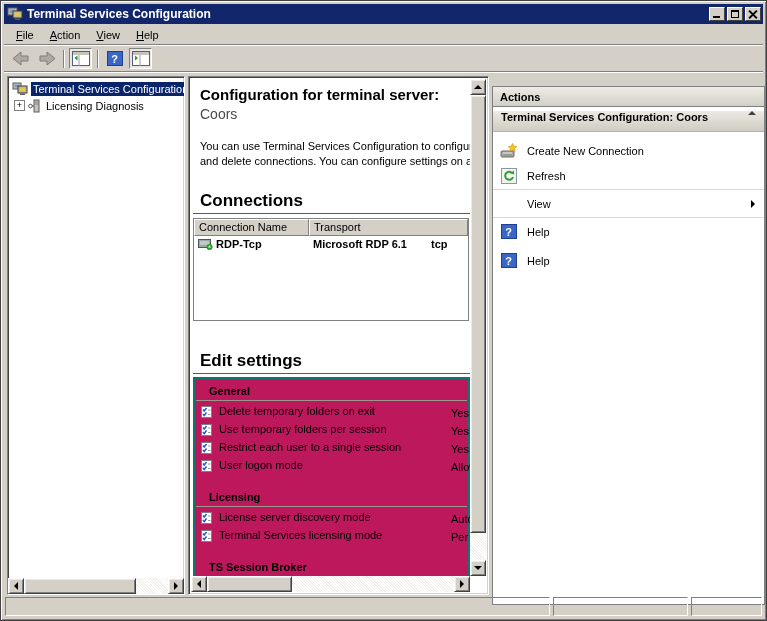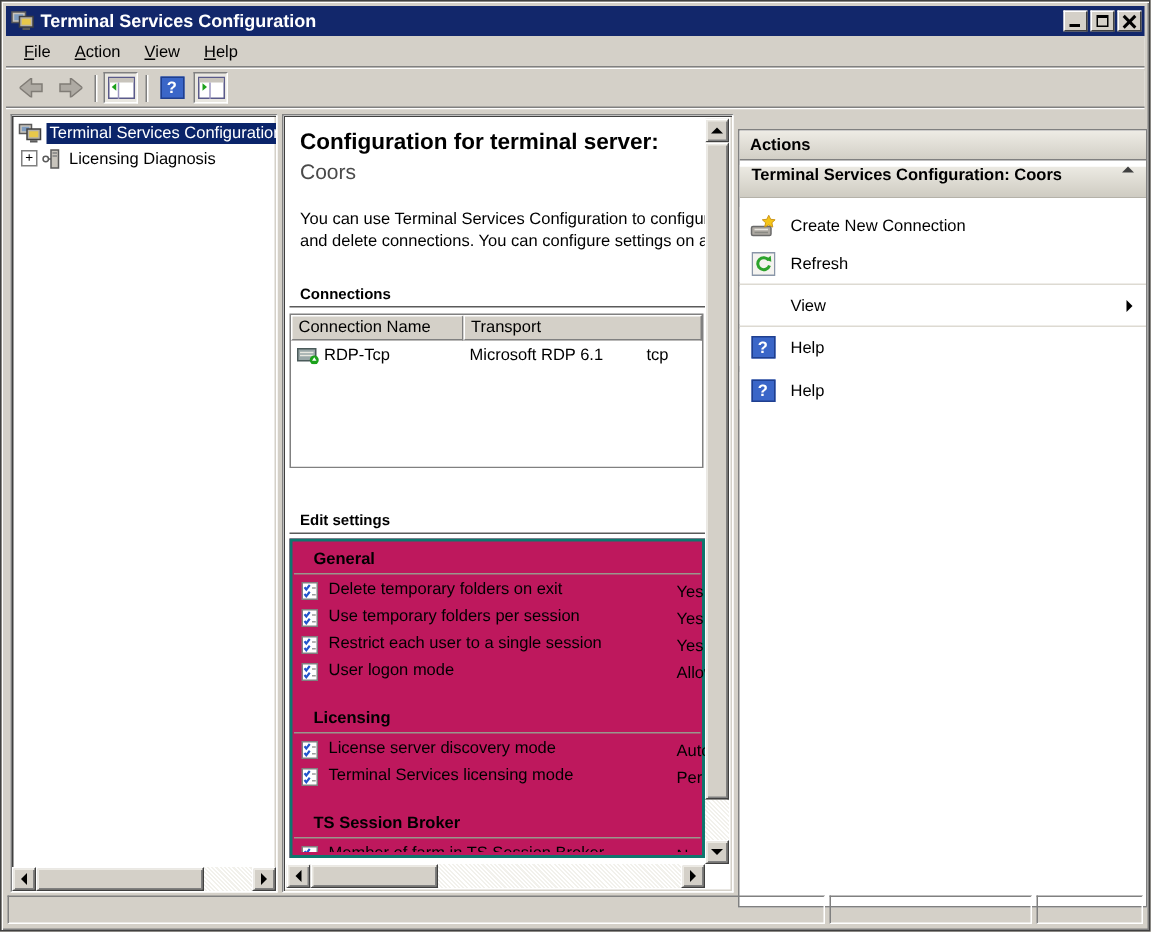--- a/index.html
+++ b/index.html
@@ -72,28 +72,28 @@
   .tri-right{border-top:4px solid transparent;border-bottom:4px solid transparent;border-left:4px solid #000;}
   .tri-up{border-left:4px solid transparent;border-right:4px solid transparent;border-bottom:4px solid #000;}
   .tri-down{border-left:4px solid transparent;border-right:4px solid transparent;border-top:4px solid #000;}
 
   
   .center-content{position:absolute;left:2px;top:2px;width:281px;bottom:18px;overflow:hidden;background:#fff;}
   .cc-heading{font-size:15px;font-weight:bold;margin:7px 0 0 9px;white-space:nowrap;}
   .cc-server{font-size:14px;color:#4A4A4A;margin:3px 0 0 9px;}
   .cc-desc{font-size:11px;color:#000;margin:0 0 0 9px;white-space:nowrap;line-height:15px;}
   .cc-desc.first{margin-top:17px;}
-  .section-title{font-size:10px;font-weight:bold;margin:0 0 0 9px;}
+  .section-title{font-size:17px;font-weight:bold;margin:0 0 0 9px;}
   .section-rule{height:1px;background:#5A5A5A;margin:2px 2px 0 2px;}
 
   .conn-table{margin:4px 0 0 2px;width:276px;font-size:11px;border:1px solid #808080;}
   .conn-head{display:flex;height:17px;background:#D4D0C8;}
   .conn-th{border:1px solid;border-color:#fff #808080 #808080 #fff;padding:1px 4px;white-space:nowrap;overflow:hidden;}
   .conn-body{height:84px;background:#fff;}
-  .conn-row{display:flex;align-items:center;height:18px;padding-top:2px;}
+  .conn-row{display:flex;align-items:flex-start;height:18px;padding-top:2px;font-weight:bold;}
   .conn-td{padding:0 4px;white-space:nowrap;overflow:hidden;display:flex;align-items:center;gap:3px;}
   .col1{width:115px;} .col2{width:118px;} .col3{flex:1;}
 
   .edit-box{margin:3px 0 0 2px;width:277px;border:2px solid #0f766e;background:#be185d;padding-bottom:2px;}
   .group-header{font-size:11px;font-weight:bold;margin:6px 0 3px 14px;}
   .group-rule{height:1px;background:#9a968c;margin:0 1px 4px 1px;}
   .setting-row{display:flex;align-items:flex-start;height:18px;position:relative;font-size:11px;white-space:nowrap;}
   .setting-icon{width:13px;height:14px;margin:0 6px 0 5px;flex:0 0 auto;}
   .setting-value{position:absolute;left:256px;top:2px;white-space:nowrap;}
   .clipped-row{height:5px;overflow:hidden;}

